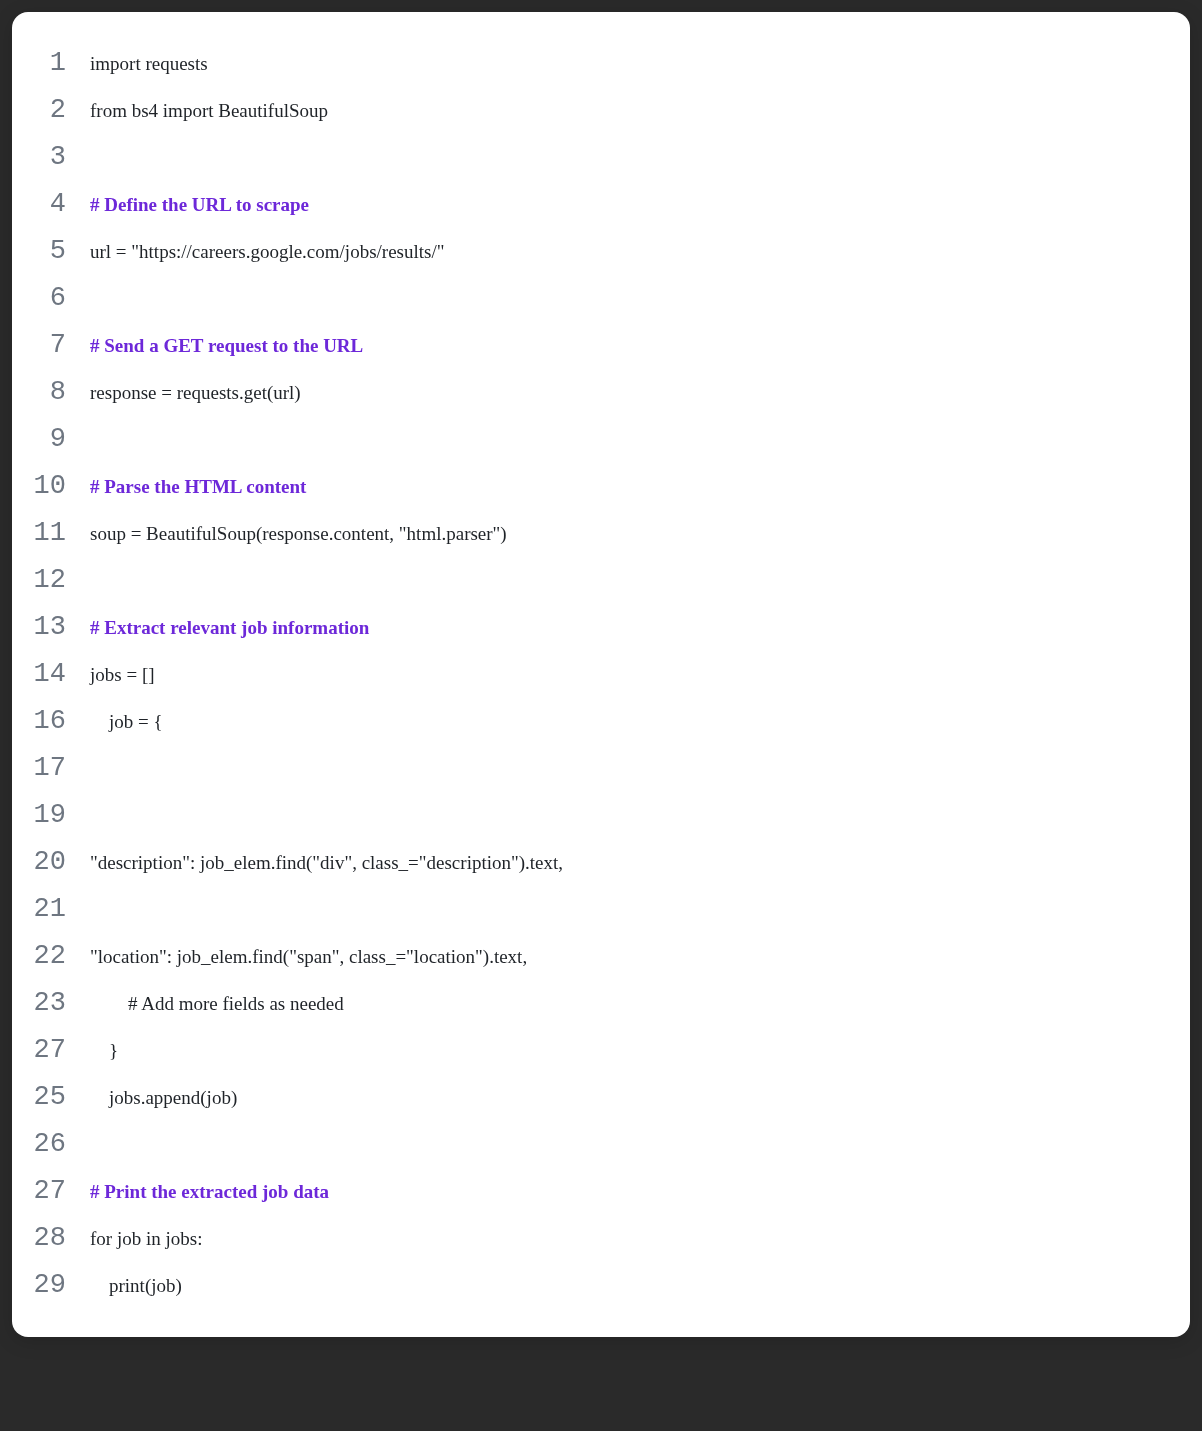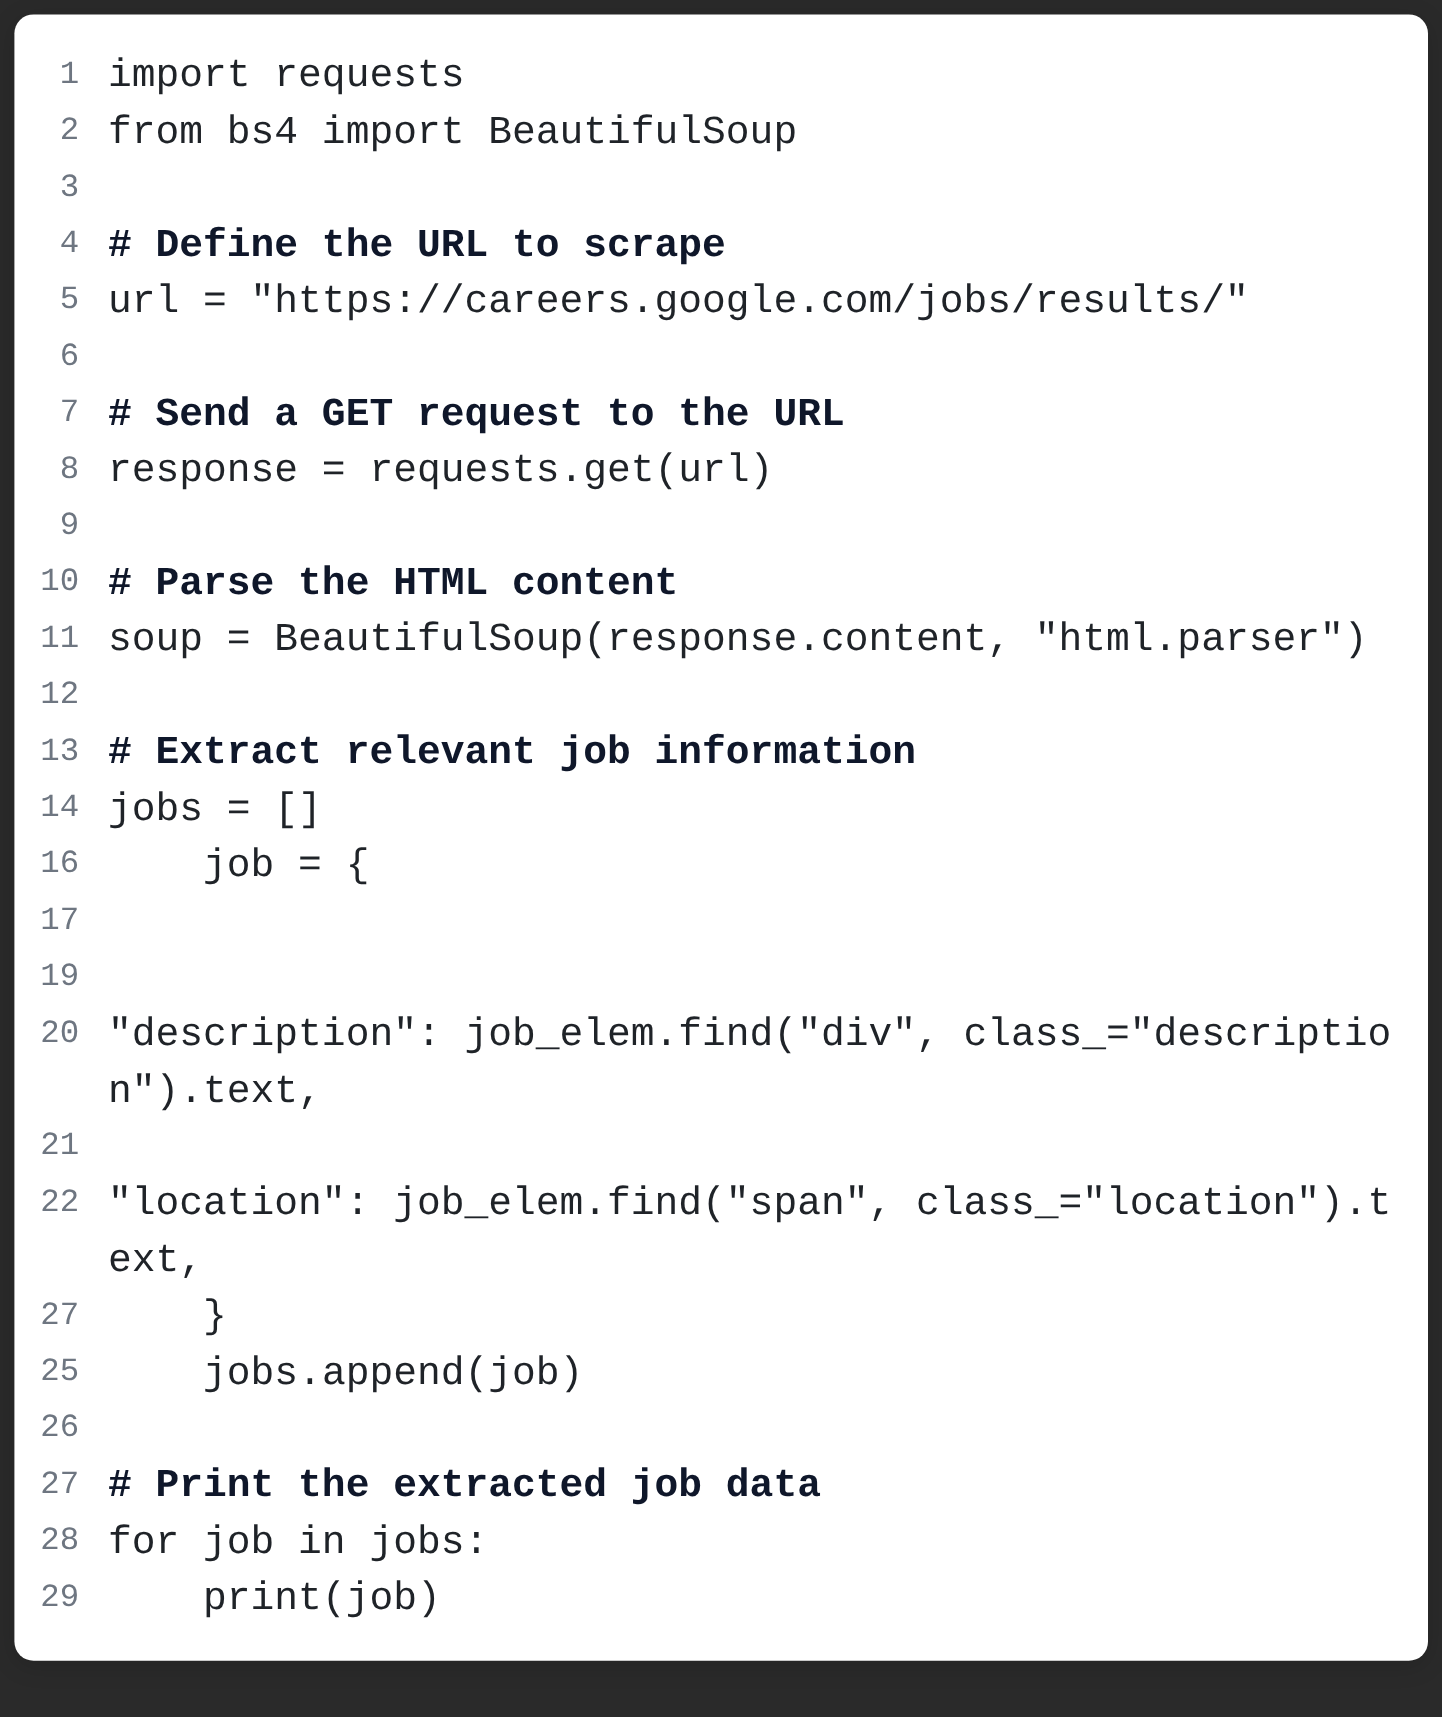--- a/index.html
+++ b/index.html
@@ -33,29 +33,30 @@
     .line-number {
       width: 58px;
       text-align: right;
       color: #6e7681;
       font-size: 27px;
       padding-right: 24px;
       flex-shrink: 0;
       user-select: none;
     }
     .line-content {
-      font-size: 33px;
+      font-size: 19px;
       color: #1f2328;
       white-space: pre-wrap;
       word-break: break-all;
       flex: 1;
       line-height: 47px;
+      font-family: Liberation Serif, serif;
     }
     .comment {
-      color: #0f172a;
+      color: #6d28d9;
       font-weight: 700;
     }
     .comment-plain {
       color: #1f2328;
     }
   </style>
 </head>
 <body>
 
 <div class="code-card">
@@ -134,20 +135,24 @@
       </div>
       <div class="code-line">
         <span class="line-number">21</span>
         <span class="line-content"><span></span></span>
       </div>
       <div class="code-line">
         <span class="line-number">22</span>
         <span class="line-content"><span>"location": job_elem.find("span", class_="location").text,</span></span>
       </div>
       <div class="code-line">
+        <span class="line-number">23</span>
+        <span class="line-content"><span class="comment-plain">        # Add more fields as needed</span></span>
+      </div>
+      <div class="code-line">
         <span class="line-number">27</span>
         <span class="line-content"><span>    }</span></span>
       </div>
       <div class="code-line">
         <span class="line-number">25</span>
         <span class="line-content"><span>    jobs.append(job)</span></span>
       </div>
       <div class="code-line">
         <span class="line-number">26</span>
         <span class="line-content"><span></span></span>

